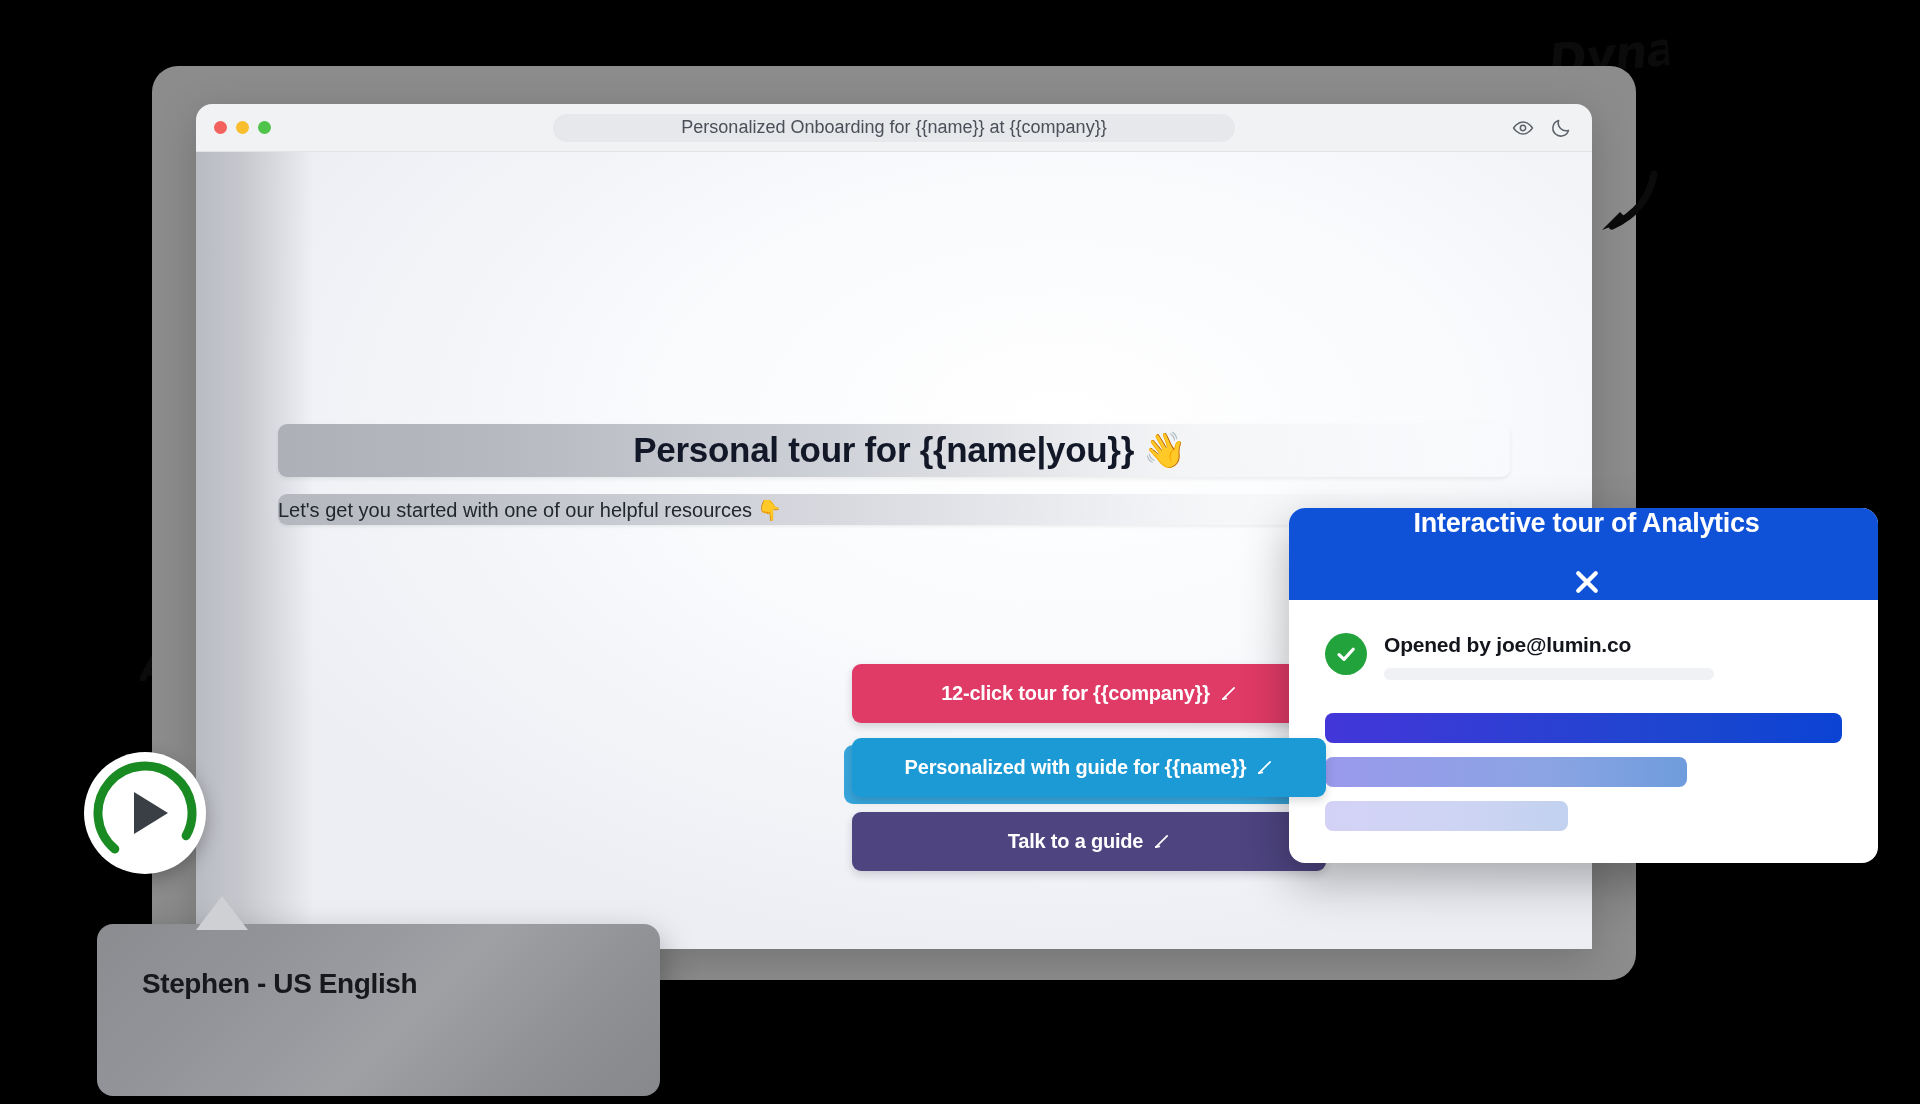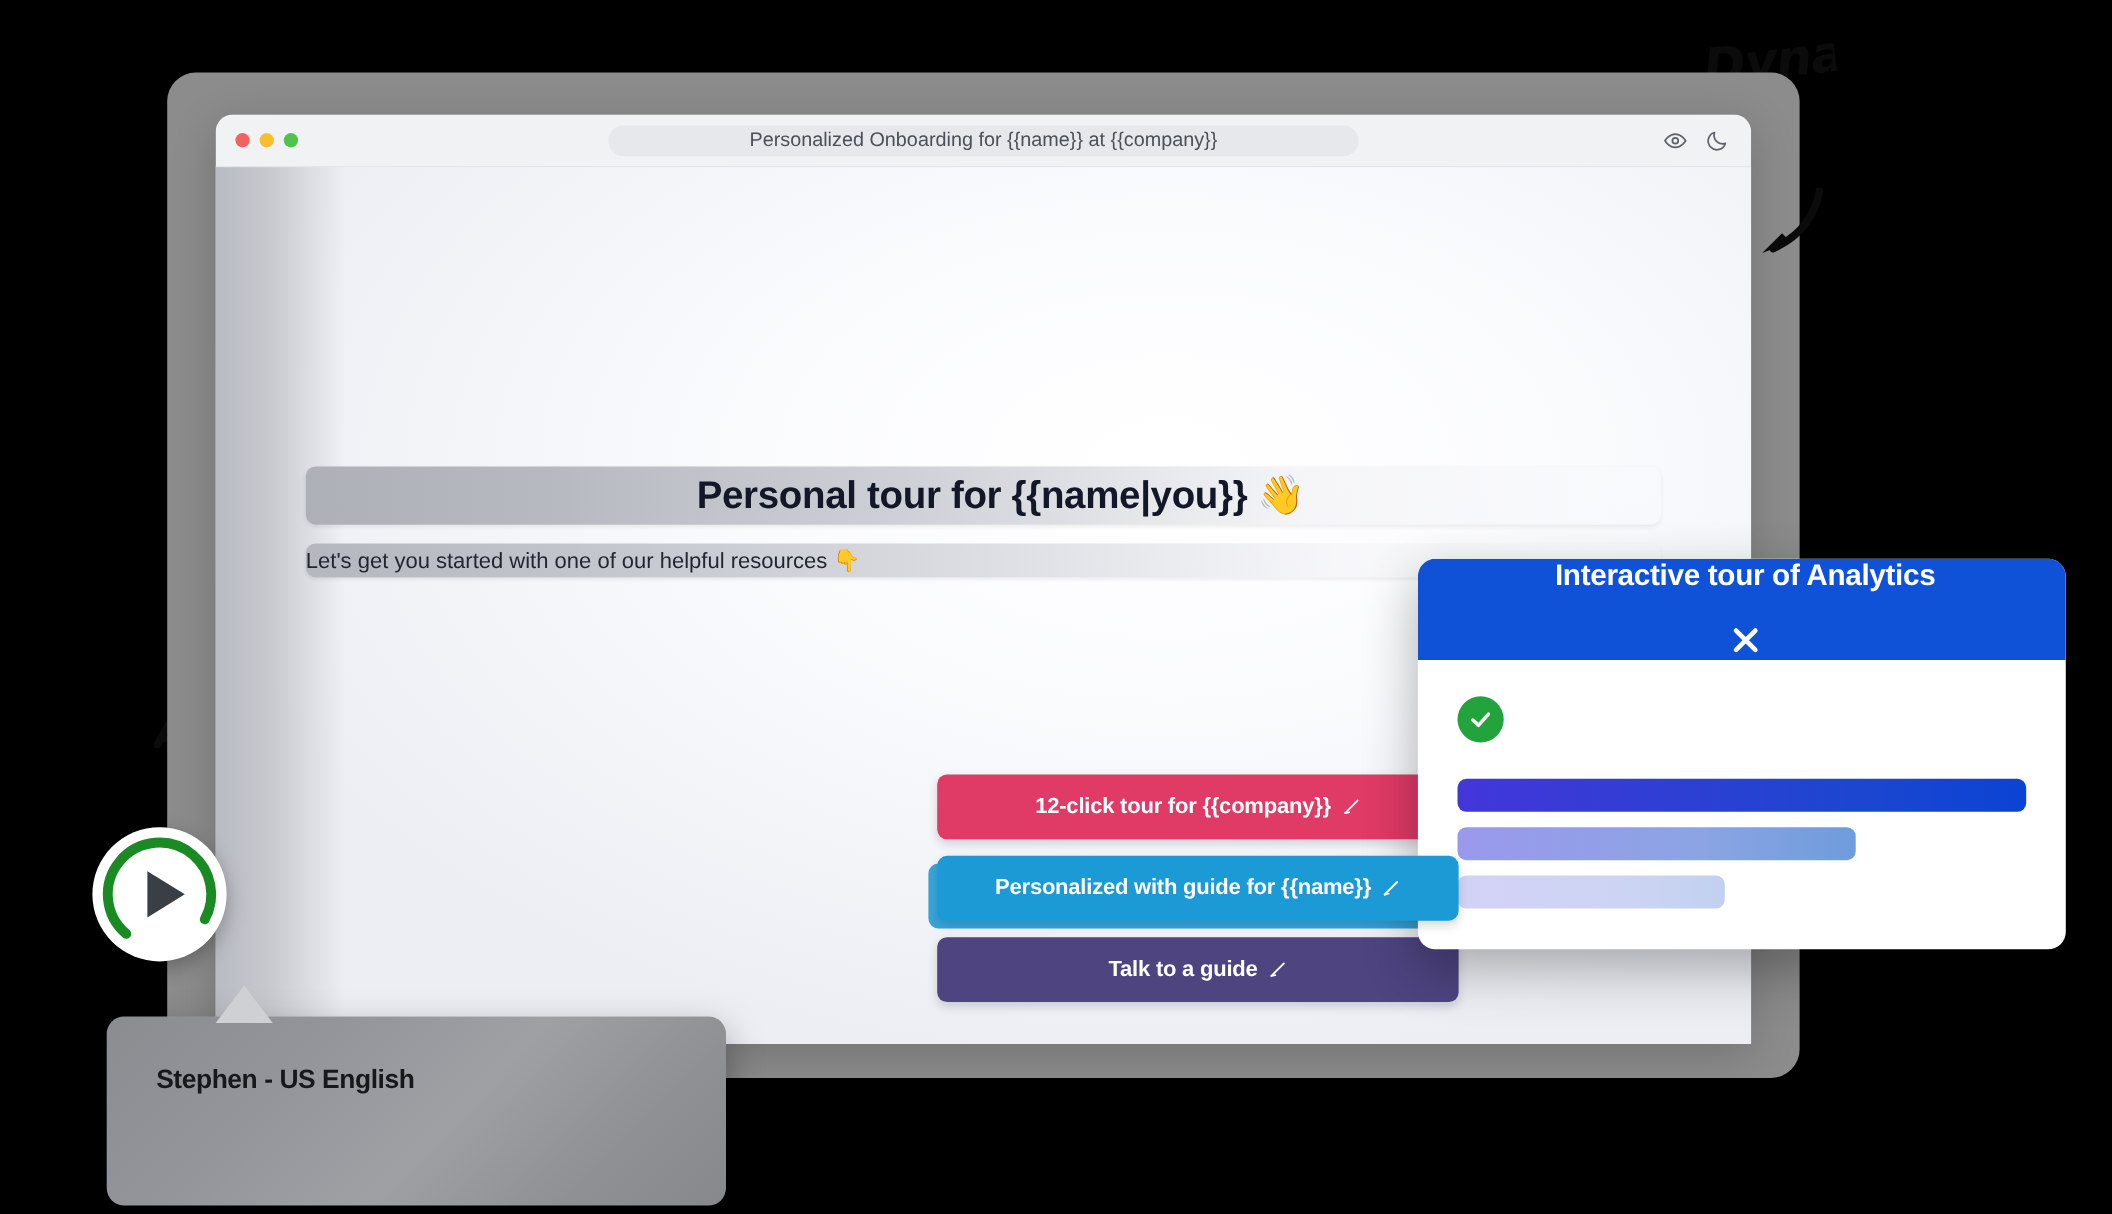--- a/index.html
+++ b/index.html
@@ -154,21 +154,21 @@
     border: none; border-radius: 9px;
     color: #ffffff;
     font-family: "Liberation Sans", sans-serif;
     font-size: 20px; font-weight: 700;
     letter-spacing: -.2px;
     display: flex; align-items: center; justify-content: center;
     gap: 10px;
     cursor: pointer;
     box-shadow: 0 4px 9px rgba(20,24,40,.16);
   }
-  #cta-tour     { background: #e03a66; margin-top: 40px; }
+  #cta-tour     { background: #e03a66; }
   #cta-guide    { background: #1c9ad6; }
   #cta-human    { background: #4d4480; }
 
   
   #cta-guide-ghost {
     position: absolute;
     left: -8px; top: 7px;
     width: 474px; height: 59px;
     background: #1c9ad6;
     opacity: .88;
@@ -256,21 +256,21 @@
   }
   #voice-pointer {
     position: absolute; left: 112px; top: 144px;
     width: 0; height: 0;
     border-left: 26px solid transparent;
     border-right: 26px solid transparent;
     border-bottom: 34px solid #cfd0d3;
     z-index: 2;
   }
   #voice-name {
-    font-size: 24px; font-weight: 700; color: #16181b;
+    font-size: 28px; font-weight: 700; color: #16181b;
     letter-spacing: -.4px;
   }
   #voice-tags {
     margin-top: 9px;
     font-size: 30px; font-weight: 400;
     color: rgba(225,227,231,.62);
     letter-spacing: .2px;
   }
 </style>
 </head>
@@ -375,20 +375,24 @@
       </button>
     </div>
 
     <div id="analytics-body">
       <div class="opened-row">
         <span id="check-circle">
           <svg viewBox="0 0 24 24" width="24" height="24" fill="none" stroke="#ffffff" stroke-width="3.2" stroke-linecap="round" stroke-linejoin="round">
             <path d="M5 12.6 L10 17.4 L19.2 7.2"></path>
           </svg>
         </span>
+        <div class="opened-col">
+          <div id="opened-by-text">Opened by joe@lumin.co</div>
+          <div id="opened-skeleton"></div>
+        </div>
       </div>
 
       <div id="bars">
         <div class="bar" id="bar-1" style="width:100%"></div>
         <div class="bar" id="bar-2" style="width:70%"></div>
         <div class="bar" id="bar-3" style="width:47%"></div>
       </div>
     </div>
   </div>
 

